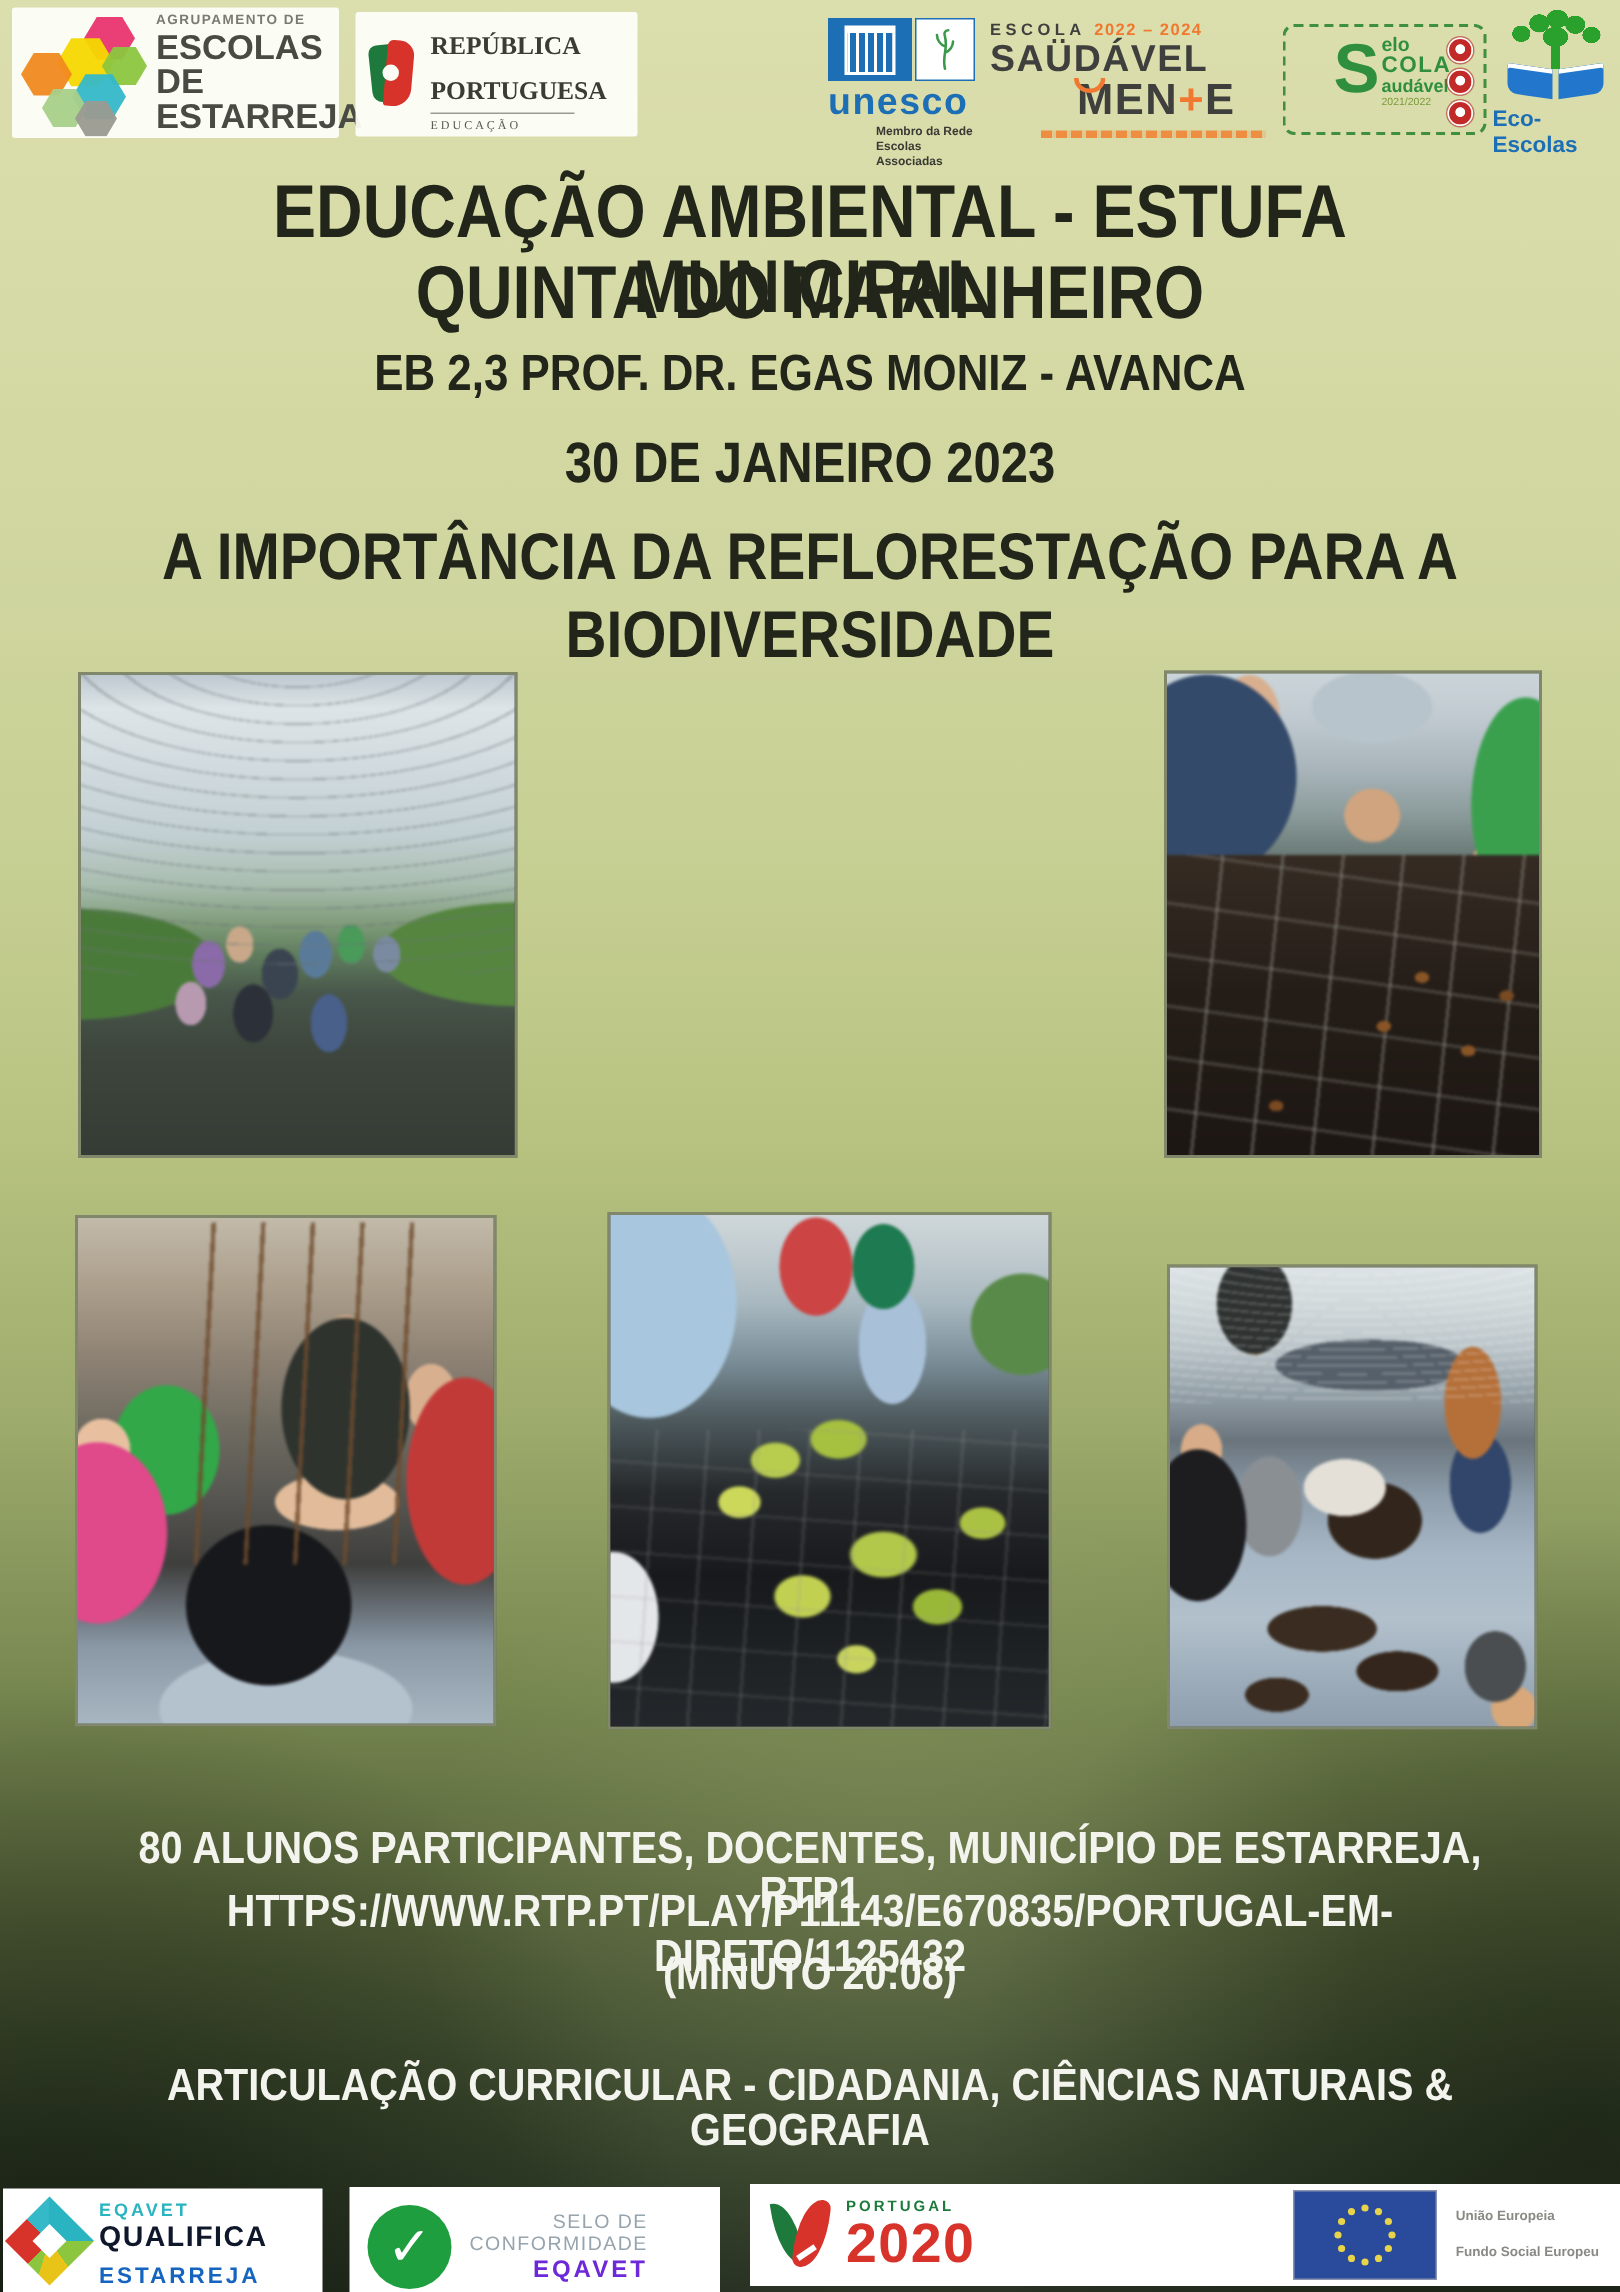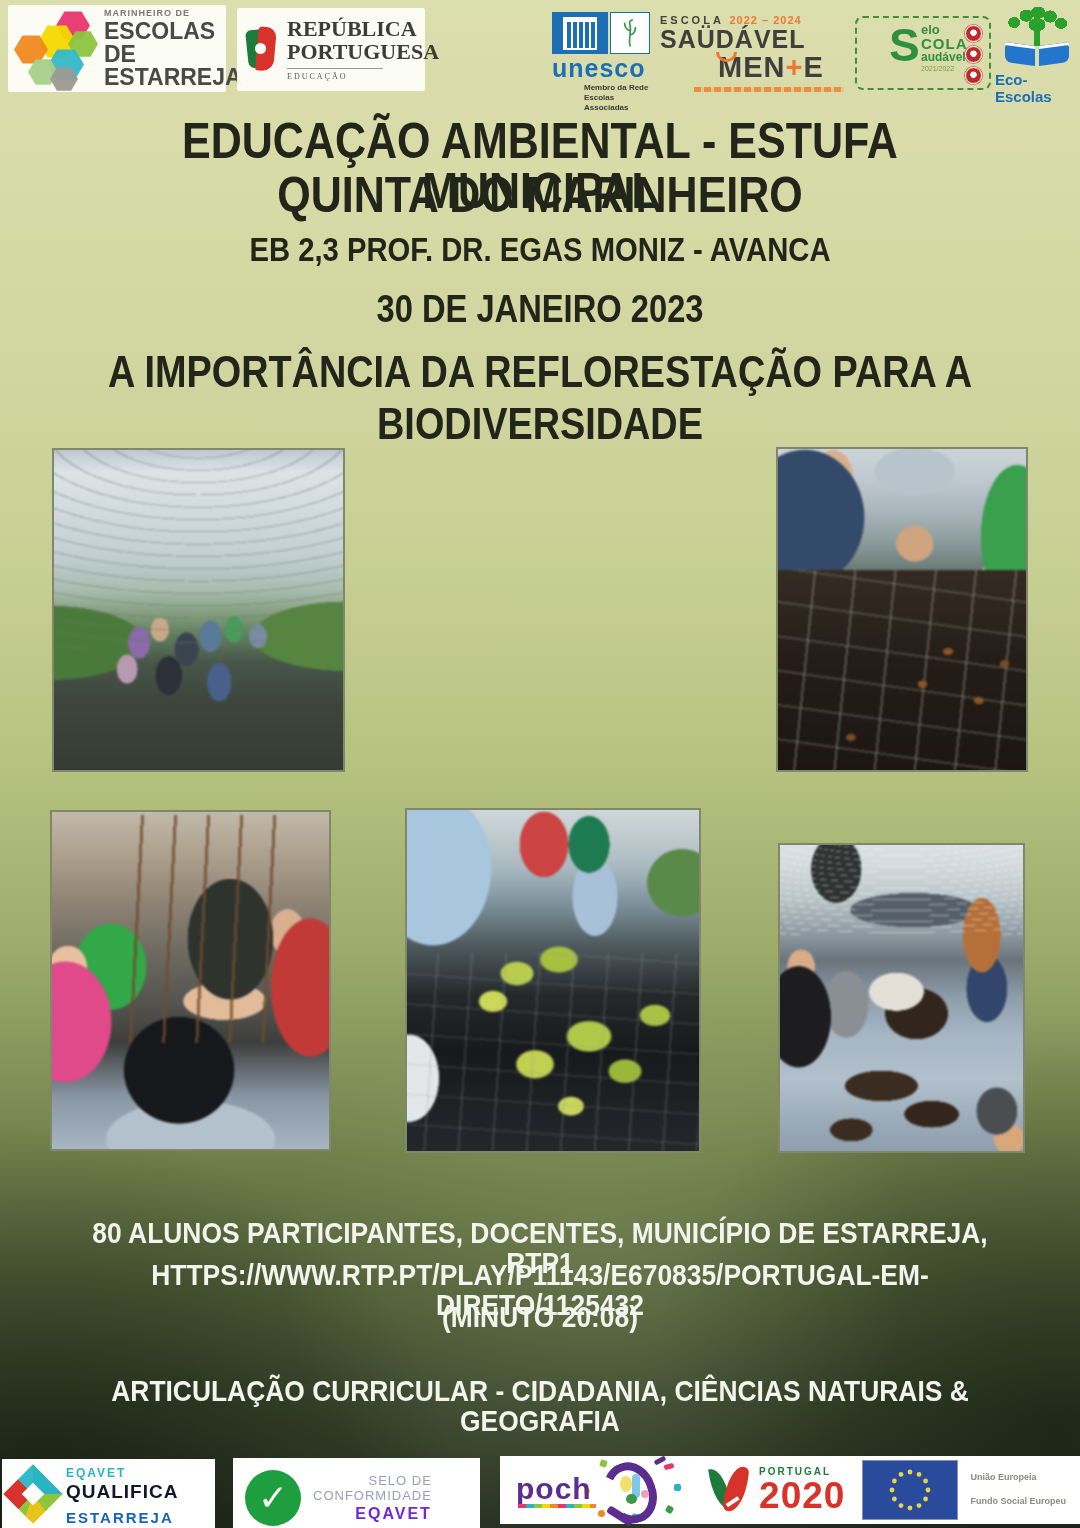--- a/index.html
+++ b/index.html
@@ -25,21 +25,21 @@
   .hex:nth-child(7){left:38px;top:58px;width:28px;height:25px;background:#9a9a90;}
   .est-text{line-height:1;color:#4a4a44;}
   .est-small{font-size:9px;font-weight:bold;letter-spacing:1px;color:#7a7a72;margin-bottom:2px;}
   .est-big{font-size:23px;font-weight:bold;letter-spacing:0;}
   .logo-republica{left:237px;top:8px;width:188px;height:83px;display:flex;align-items:center;gap:10px;padding:0 10px;box-sizing:border-box;}
   .pt-emblem{position:relative;width:30px;height:46px;flex:none;}
   .pt-emblem .g{position:absolute;left:0;top:3px;width:15px;height:38px;background:#1e7a3c;border-radius:8px 0 12px 10px;transform:rotate(-6deg);}
   .pt-emblem .r{position:absolute;left:10px;top:0;width:18px;height:44px;background:#d8332a;border-radius:4px 10px 12px 2px;transform:rotate(5deg);}
   .pt-emblem .c{position:absolute;left:8px;top:16px;width:11px;height:11px;background:#fdfdf8;border-radius:50%;}
   .rep-col{font-family:"Liberation Serif","DejaVu Serif",serif;color:#3c3c36;line-height:1.05;}
-  .rep-big{font-size:22px;font-weight:bold;}
+  .rep-big{font-size:17px;font-weight:bold;margin-top:12px;}
   .rep-div{width:96px;height:1px;background:#9a9a90;margin:5px 0 4px;}
   .rep-small{font-size:8px;letter-spacing:2px;color:#5a5a52;}
   
   .logo-unesco{left:552px;top:12px;width:104px;text-align:left;color:#2b2b28;}
   .un-icons{display:flex;gap:2px;}
   .un-blue{width:56px;height:42px;background:#1d6fb5;display:flex;align-items:center;justify-content:center;}
   .un-temple{width:30px;height:26px;border:2px solid #fff;border-top:5px solid #fff;background:repeating-linear-gradient(90deg,#fff 0 2px,transparent 2px 6px);}
   .un-white{width:40px;height:42px;background:#fff;border:1px solid #1d6fb5;box-sizing:border-box;display:flex;align-items:center;justify-content:center;}
   .un-word{font-size:25px;font-weight:bold;color:#1d6fb5;letter-spacing:1px;line-height:1.15;}
   .un-sub{font-size:8px;line-height:1.25;color:#3a3a34;font-weight:bold;padding-left:32px;}
@@ -253,21 +253,21 @@
     <div class="hexwrap">
       <span class="hex"></span>
       <span class="hex"></span>
       <span class="hex"></span>
       <span class="hex"></span>
       <span class="hex"></span>
       <span class="hex"></span>
       <span class="hex"></span>
     </div>
     <div class="est-text">
-      <div class="est-small">MARINHEIRO DE</div>
+      <div class="est-small">AGRUPAMENTO DE</div>
       <div class="est-big">ESCOLAS</div>
       <div class="est-big">DE ESTARREJA</div>
     </div>
   </div>
 
   <div class="abs card logo-republica">
     <div class="pt-emblem">
       <span class="g"></span>
         <span class="r"></span>
         <span class="c"></span>
@@ -379,40 +379,20 @@
   <div class="fcard card-eqavet">
     <div class="eq-circle">✓</div>
     <div class="eq-col">
       <div class="eq-gray">SELO DE</div>
       <div class="eq-gray">CONFORMIDADE</div>
       <div class="eq-blue">EQAVET</div>
     </div>
   </div>
 
   <div class="fcard card-funding">
-    <div class="poch">
-      <span class="cf"></span>
-      <span class="cf"></span>
-      <span class="cf"></span>
-      <span class="cf"></span>
-      <span class="cf"></span>
-      <span class="cf"></span>
-      <span class="cf"></span>
-      <span class="cf"></span>
-      <div class="poch-word">poch</div>
-      <div class="poch-bar"></div>
-      <div class="poch-head">
-        <span class="ph-arc"></span>
-          <span class="ph-y"></span>
-          <span class="ph-b"></span>
-        <span class="ph-g"></span>
-          <span class="ph-p"></span>
-          <span class="ph-pen"></span>
-      </div>
-    </div>
     <div class="pt2020">
       <div class="pt2-em">
         <span class="pt2-g"></span>
           <span class="pt2-r"></span>
       </div>
       <div class="pt2-col">
         <div class="pt2-top">PORTUGAL</div>
         <div class="pt2-big">2020</div>
       </div>
     </div>

